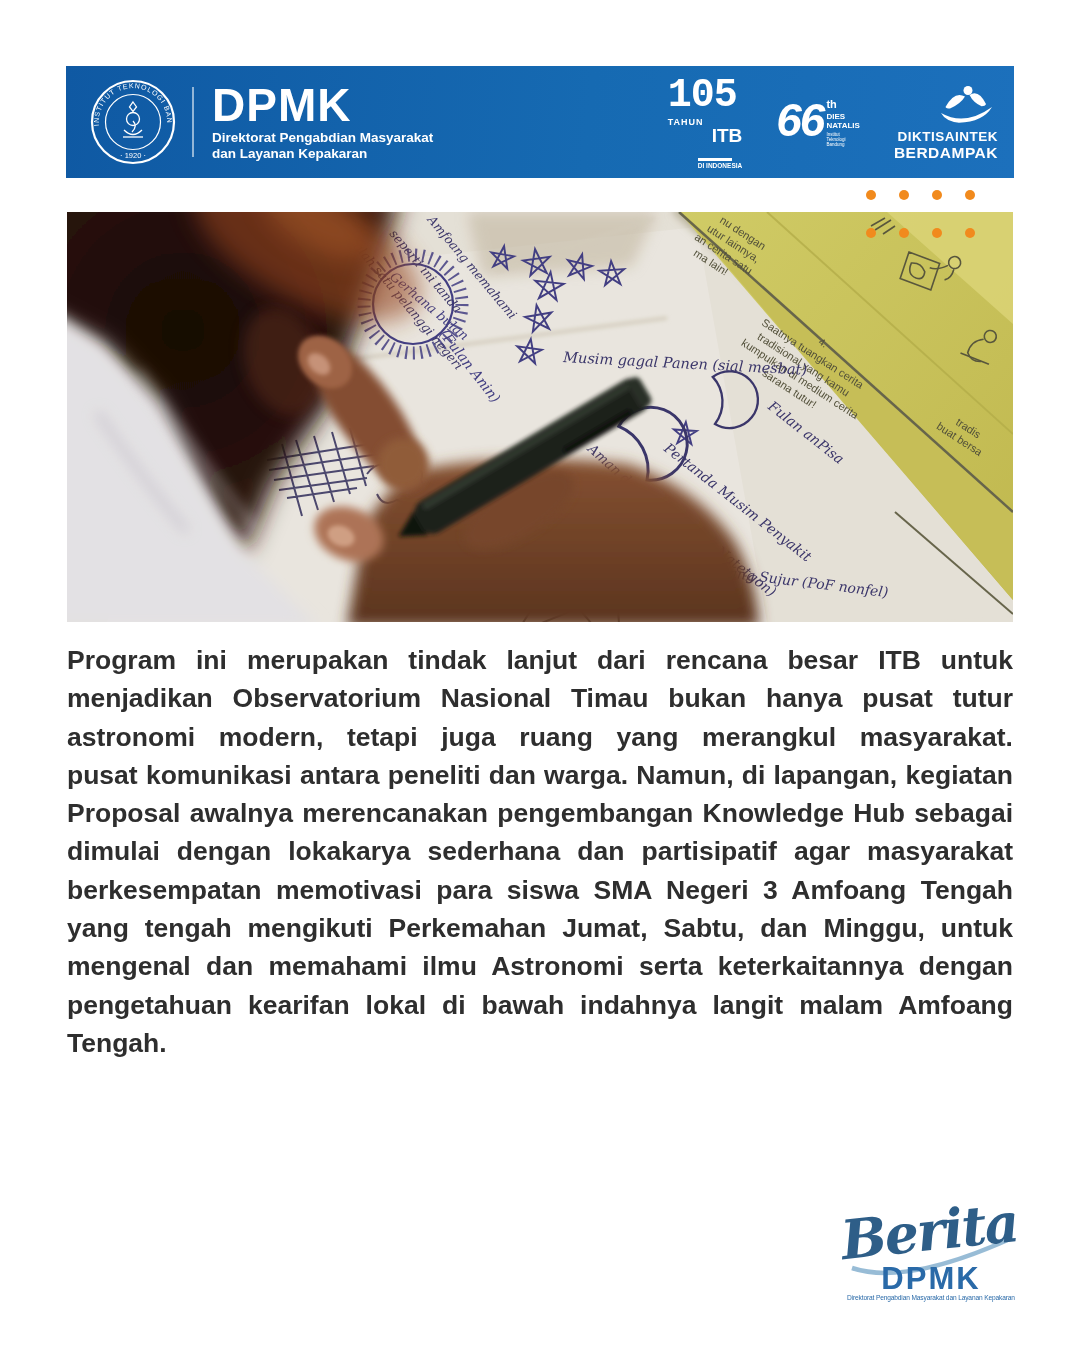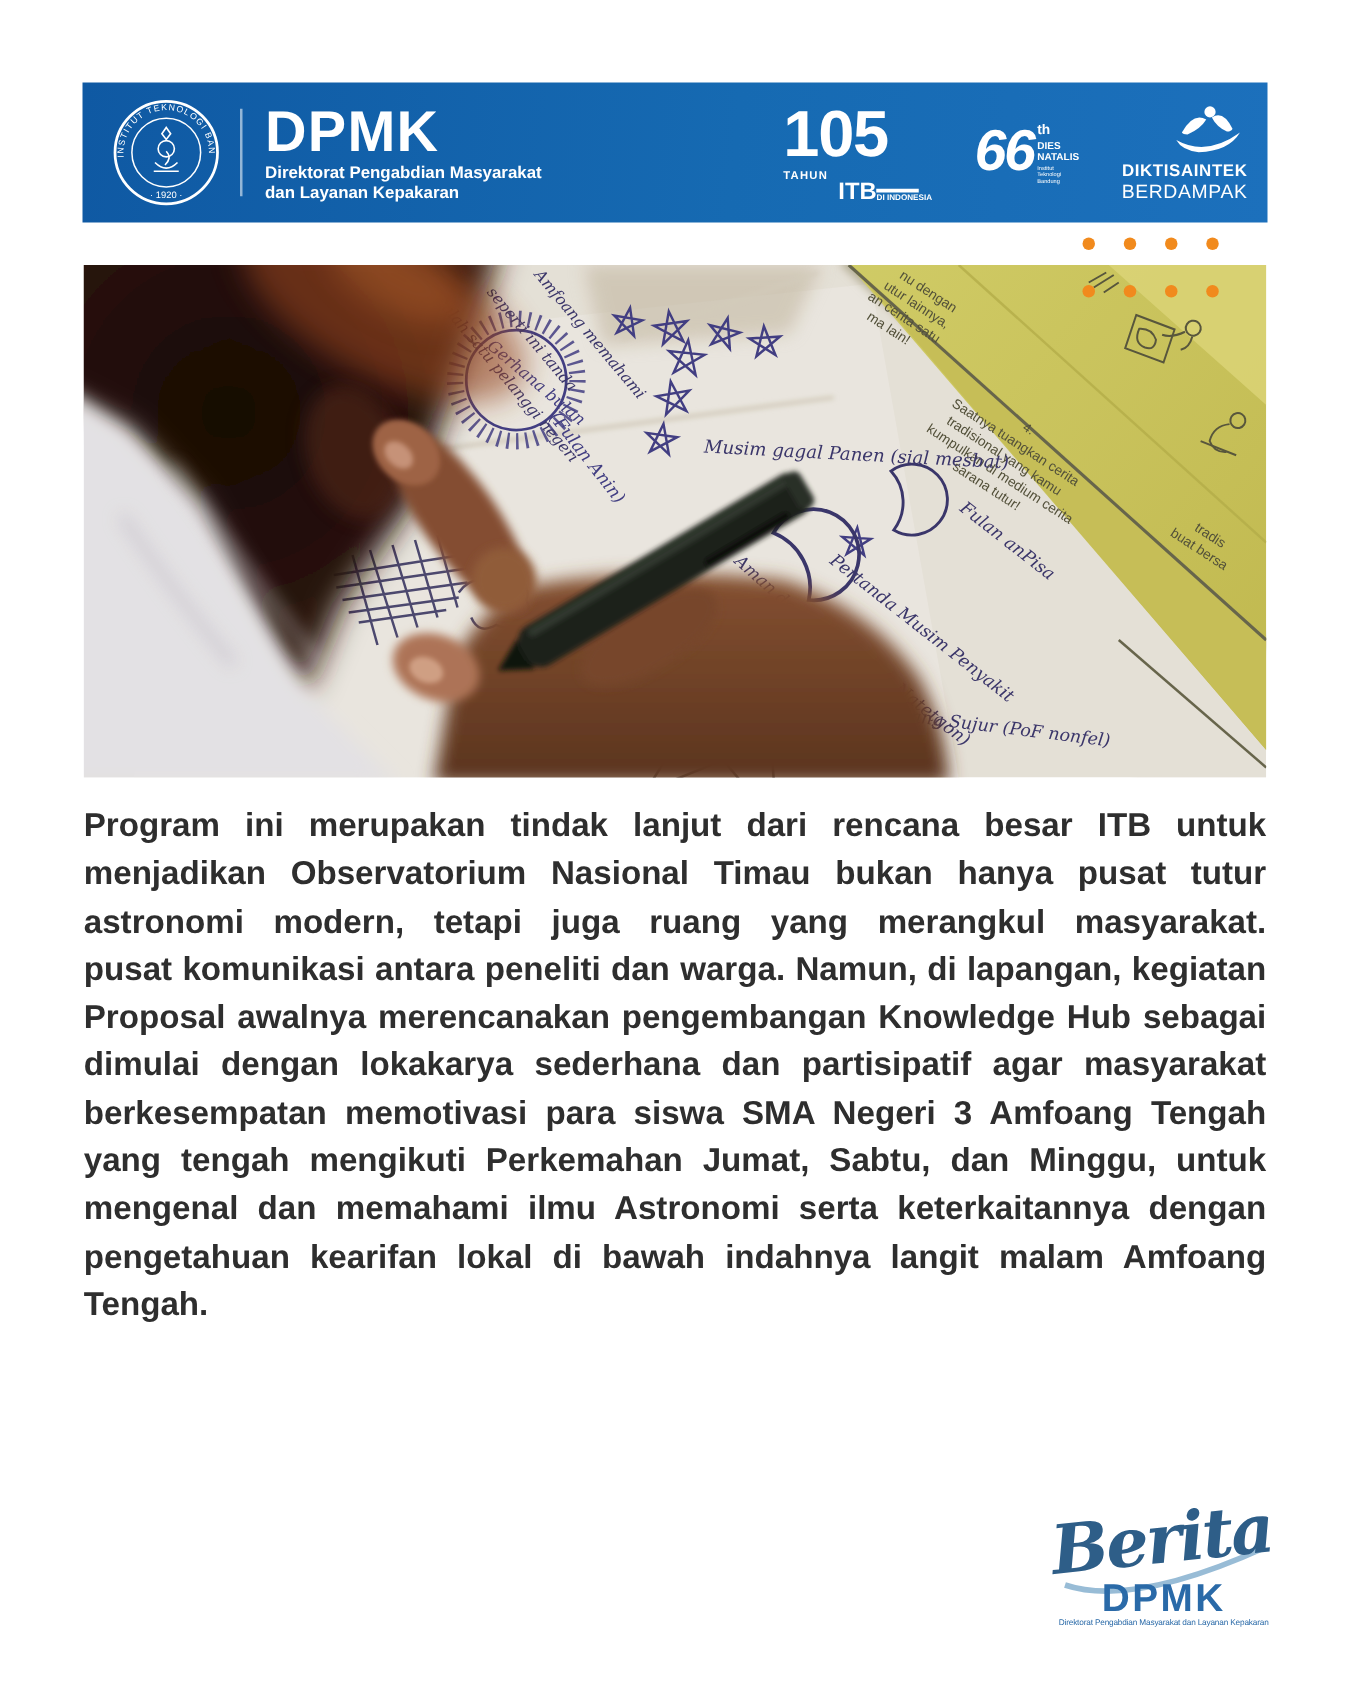--- a/index.html
+++ b/index.html
@@ -10,35 +10,35 @@
   .banner{position:absolute;left:66px;top:66px;width:948px;height:112px;
     background:linear-gradient(96deg,#0f59a3 0%,#166ab2 55%,#1c70bc 100%);
     display:flex;align-items:center;}
   .seal{margin-left:24px;flex:0 0 auto;}
   .divider{width:2px;height:70px;background:rgba(255,255,255,.55);margin:0 18px 0 16px;}
   .brand{color:#fff;}
   .brand .word{font-size:46px;font-weight:bold;letter-spacing:1px;line-height:44px;}
   .brand .sub{font-size:13.5px;font-weight:bold;line-height:16px;margin-top:3px;}
   .logos{margin-left:auto;display:flex;align-items:center;gap:34px;padding-right:16px;color:#fff;}
   .logo105{text-align:left;line-height:1;}
-  .logo105 .num{font-size:52px;font-weight:bold;letter-spacing:-1px;}
-  .logo105 .row{display:flex;align-items:flex-end;gap:0;margin-top:2px;}
+  .logo105 .num{font-size:40px;font-weight:bold;letter-spacing:-1px;font-family:Liberation Mono, monospace;}
+  .logo105 .row{display:flex;align-items:flex-end;gap:14px;margin-top:2px;flex-direction:column;}
   .logo105 .tahun{font-size:9px;font-weight:bold;letter-spacing:1px;}
   .logo105 .itb{font-size:19px;font-weight:bold;line-height:17px;margin-left:44px;}
   .logo105 .tiny{font-size:6.5px;font-weight:bold;line-height:7px;}
   .logo105 .bar{width:34px;height:3px;background:#fff;margin-bottom:1px;}
   .logo66{display:flex;align-items:flex-start;gap:3px;line-height:1;}
   .logo66 .num{font-size:46px;font-weight:bold;font-style:italic;letter-spacing:-2px;}
   .logo66 .col{padding-top:2px;}
   .logo66 .th{font-size:11px;font-weight:bold;}
   .logo66 .dies{font-size:8px;font-weight:bold;line-height:9px;margin-top:2px;}
   .logo66 .mini{font-size:4.5px;line-height:5px;margin-top:2px;}
   .dikti{text-align:right;line-height:1;}
   .dikti .t1{font-size:13.5px;font-weight:bold;letter-spacing:.5px;margin-top:3px;}
-  .dikti .t2{font-size:15.5px;font-weight:normal;letter-spacing:.5px;margin-top:2px;}
+  .dikti .t2{font-size:15.5px;font-weight:bold;letter-spacing:.5px;margin-top:2px;}
 
   
   .dots{position:absolute;left:866px;top:190px;display:grid;
     grid-template-columns:repeat(4,10px);grid-auto-rows:10px;column-gap:23px;row-gap:28px;z-index:5;}
   .dot{width:10px;height:10px;border-radius:50%;background:#f18a1d;}
 
   
   .photo{position:absolute;left:67px;top:212px;width:946px;height:410px;z-index:2;}
 
   

